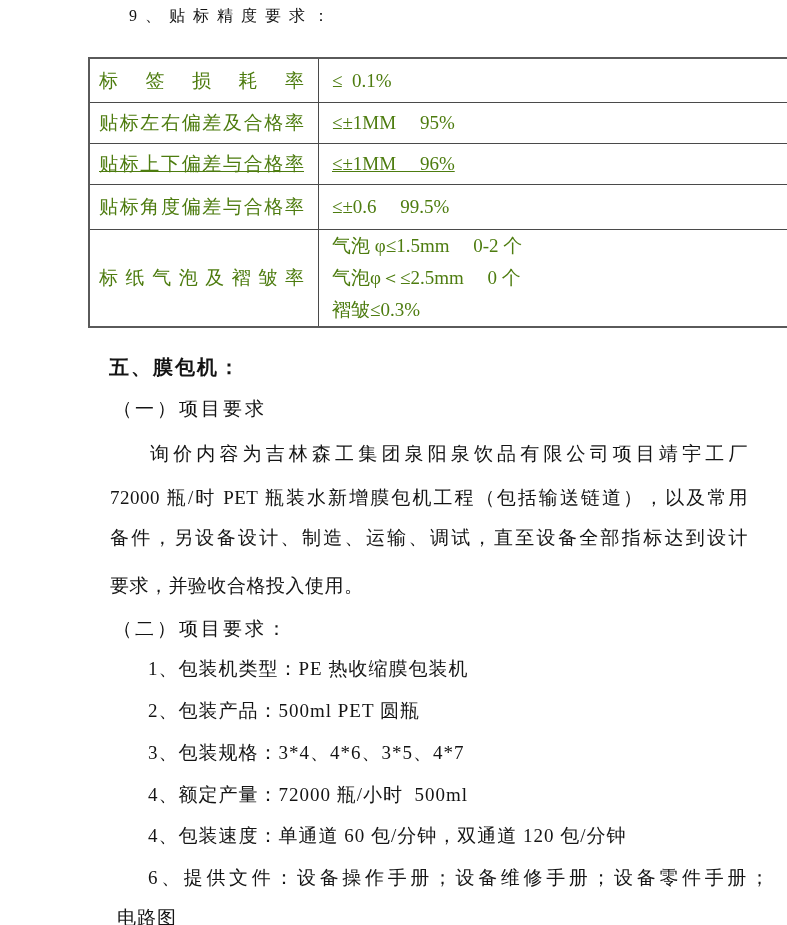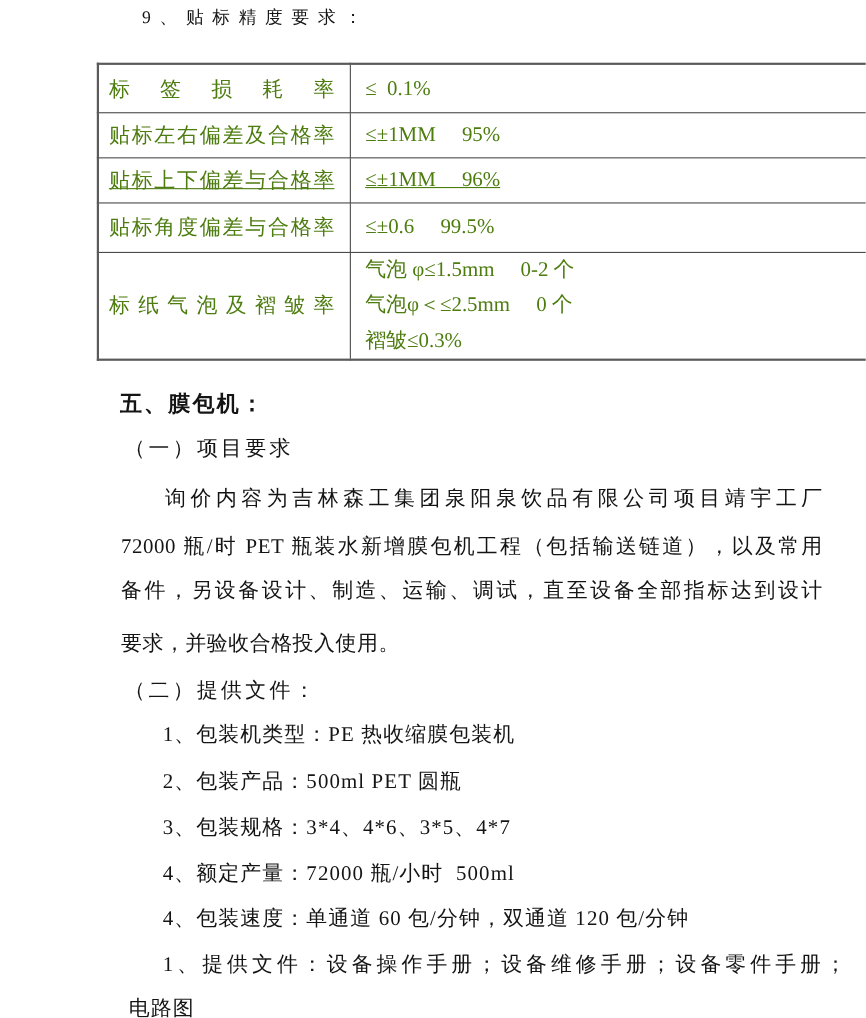--- a/index.html
+++ b/index.html
@@ -89,22 +89,22 @@
 </table>
 
 <div id="h5" class="abs">五、膜包机：</div>
 <div id="sub1" class="abs fs">（一）项目要求</div>
 
 <div id="pl0" class="abs fs pline just">询价内容为吉林森工集团泉阳泉饮品有限公司项目靖宇工厂</div>
 <div id="pl1" class="abs fs pline just">72000 瓶/时 PET 瓶装水新增膜包机工程（包括输送链道），以及常用</div>
 <div id="pl2" class="abs fs pline just">备件，另设备设计、制造、运输、调试，直至设备全部指标达到设计</div>
 <div id="pl3" class="abs fs pline">要求，并验收合格投入使用。</div>
 
-<div id="sub2" class="abs fs">（二）提供文件：</div>
+<div id="sub2" class="abs fs">（二）项目要求：</div>
 
 <div id="it0" class="abs fs item">1、包装机类型：PE 热收缩膜包装机</div>
 <div id="it1" class="abs fs item">2、包装产品：500ml PET 圆瓶</div>
 <div id="it2" class="abs fs item">3、包装规格：3*4、4*6、3*5、4*7</div>
 <div id="it3" class="abs fs item">4、额定产量：72000 瓶/小时  500ml</div>
 <div id="it4" class="abs fs item">4、包装速度：单通道 60 包/分钟，双通道 120 包/分钟</div>
-<div id="it5" class="abs fs item">1、提供文件：设备操作手册；设备维修手册；设备零件手册；</div>
+<div id="it5" class="abs fs item">6、提供文件：设备操作手册；设备维修手册；设备零件手册；</div>
 
 <div id="tail" class="abs fs">电路图</div>
 
 </body></html>

